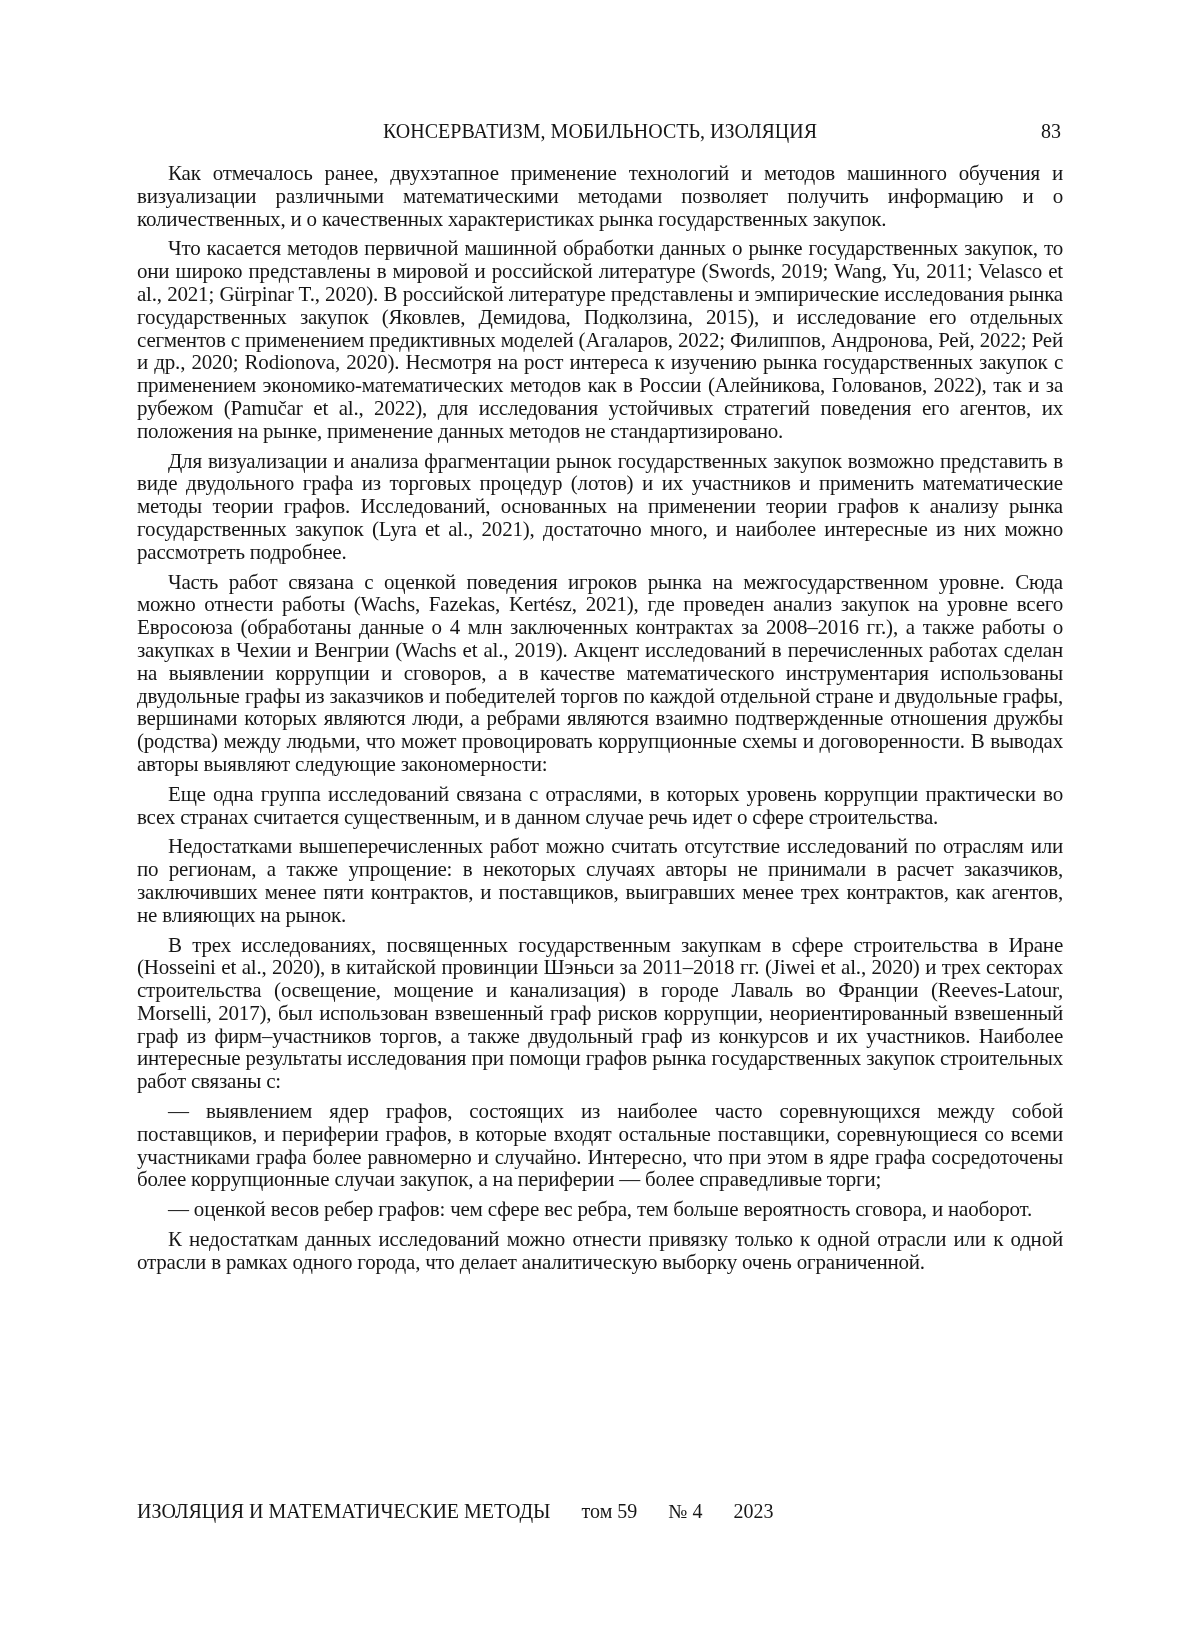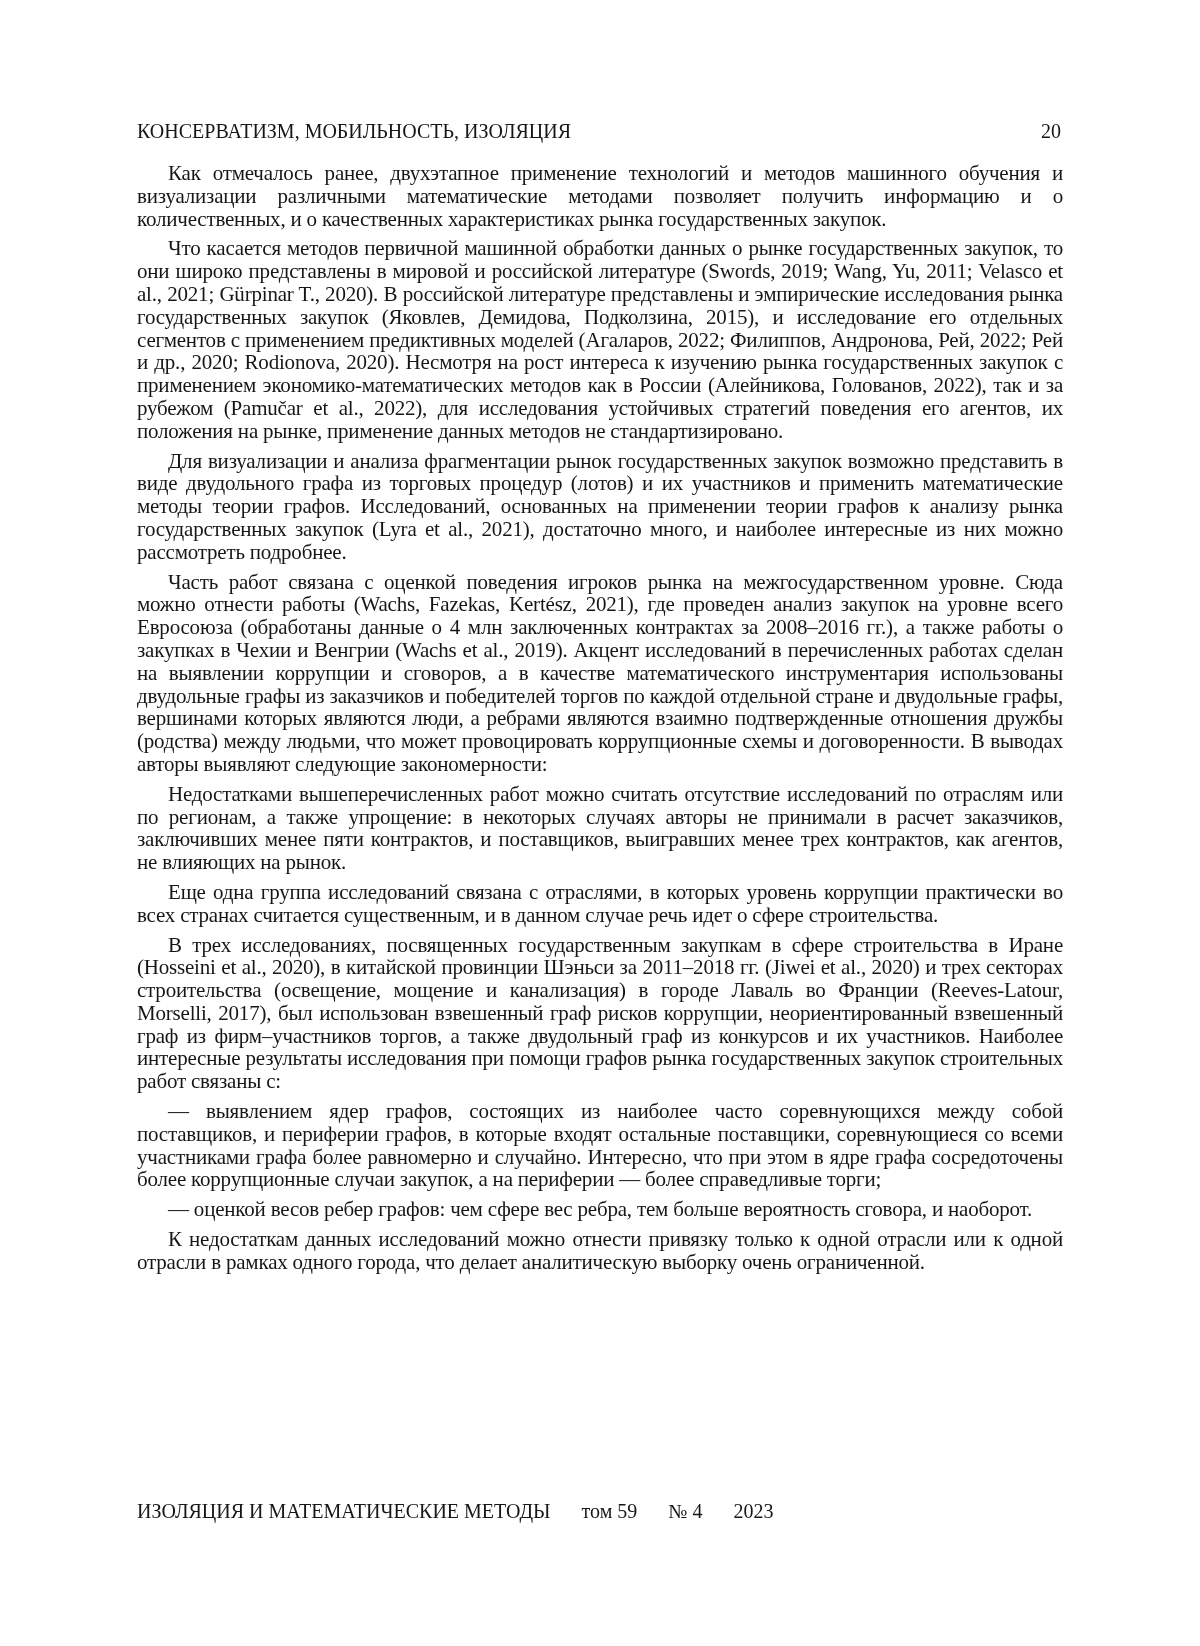--- a/index.html
+++ b/index.html
@@ -19,21 +19,21 @@
   .running-head {
     position: absolute;
     top: 120px;
     left: 137px;
     width: 926px;
     font-size: 20px;
     line-height: 22px;
   }
   .running-head .head-title {
     display: block;
-    text-align: left;
+    text-align: center;
   }
   .running-head .head-page-number {
     position: absolute;
     top: 0;
     right: 2px;
   }
   .article-body {
     position: absolute;
     top: 162px;
     left: 137px;
@@ -64,30 +64,30 @@
     margin-right: 16px;
   }
 </style>
 </head>
 <body>
 
 <div class="page">
 
   <div class="running-head">
     <span class="head-title">КОНСЕРВАТИЗМ, МОБИЛЬНОСТЬ, ИЗОЛЯЦИЯ</span>
-    <span class="head-page-number">20</span>
+    <span class="head-page-number">83</span>
   </div>
 
   <div class="article-body">
-    <p>Как отмечалось ранее, двухэтапное применение технологий и методов машинного обучения и визуализации различными математические методами позволяет получить информацию и о количественных, и о качественных характеристиках рынка государственных закупок.</p>
+    <p>Как отмечалось ранее, двухэтапное применение технологий и методов машинного обучения и визуализации различными математическими методами позволяет получить информацию и о количественных, и о качественных характеристиках рынка государственных закупок.</p>
     <p>Что касается методов первичной машинной обработки данных о рынке государственных закупок, то они широко представлены в мировой и российской литературе (Swords, 2019; Wang, Yu, 2011; Velasco et al., 2021; Gürpinar T., 2020). В российской литературе представлены и эмпирические исследования рынка государственных закупок (Яковлев, Демидова, Подколзина, 2015), и исследование его отдельных сегментов с применением предиктивных моделей (Агаларов, 2022; Филиппов, Андронова, Рей, 2022; Рей и др., 2020; Rodionova, 2020). Несмотря на рост интереса к изучению рынка государственных закупок с применением экономико-математических методов как в России (Алейникова, Голованов, 2022), так и за рубежом (Pamučar et al., 2022), для исследования устойчивых стратегий поведения его агентов, их положения на рынке, применение данных методов не стандартизировано.</p>
     <p>Для визуализации и анализа фрагментации рынок государственных закупок возможно представить в виде двудольного графа из торговых процедур (лотов) и их участников и применить математические методы теории графов. Исследований, основанных на применении теории графов к анализу рынка государственных закупок (Lyra et al., 2021), достаточно много, и наиболее интересные из них можно рассмотреть подробнее.</p>
     <p>Часть работ связана с оценкой поведения игроков рынка на межгосударственном уровне. Сюда можно отнести работы (Wachs, Fazekas, Kertész, 2021), где проведен анализ закупок на уровне всего Евросоюза (обработаны данные о 4 млн заключенных контрактах за 2008–2016 гг.), а также работы о закупках в Чехии и Венгрии (Wachs et al., 2019). Акцент исследований в перечисленных работах сделан на выявлении коррупции и сговоров, а в качестве математического инструментария использованы двудольные графы из заказчиков и победителей торгов по каждой отдельной стране и двудольные графы, вершинами которых являются люди, а ребрами являются взаимно подтвержденные отношения дружбы (родства) между людьми, что может провоцировать коррупционные схемы и договоренности. В выводах авторы выявляют следующие закономерности:</p>
+    <p>Еще одна группа исследований связана с отраслями, в которых уровень коррупции практически во всех странах считается существенным, и в данном случае речь идет о сфере строительства.</p>
     <p>Недостатками вышеперечисленных работ можно считать отсутствие исследований по отраслям или по регионам, а также упрощение: в некоторых случаях авторы не принимали в расчет заказчиков, заключивших менее пяти контрактов, и поставщиков, выигравших менее трех контрактов, как агентов, не влияющих на рынок.</p>
-    <p>Еще одна группа исследований связана с отраслями, в которых уровень коррупции практически во всех странах считается существенным, и в данном случае речь идет о сфере строительства.</p>
     <p>В трех исследованиях, посвященных государственным закупкам в сфере строительства в Иране (Hosseini et al., 2020), в китайской провинции Шэньси за 2011–2018 гг. (Jiwei et al., 2020) и трех секторах строительства (освещение, мощение и канализация) в городе Лаваль во Франции (Reeves-Latour, Morselli, 2017), был использован взвешенный граф рисков коррупции, неориентированный взвешенный граф из фирм–участников торгов, а также двудольный граф из конкурсов и их участников. Наиболее интересные результаты исследования при помощи графов рынка государственных закупок строительных работ связаны с:</p>
     <p>— выявлением ядер графов, состоящих из наиболее часто соревнующихся между собой поставщиков, и периферии графов, в которые входят остальные поставщики, соревнующиеся со всеми участниками графа более равномерно и случайно. Интересно, что при этом в ядре графа сосредоточены более коррупционные случаи закупок, а на периферии — более справедливые торги;</p>
     <p>— оценкой весов ребер графов: чем сфере вес ребра, тем больше вероятность сговора, и наоборот.</p>
     <p>К недостаткам данных исследований можно отнести привязку только к одной отрасли или к одной отрасли в рамках одного города, что делает аналитическую выборку очень ограниченной.</p>
   </div>
 
   <div class="journal-footer">
     <span>ИЗОЛЯЦИЯ И МАТЕМАТИЧЕСКИЕ МЕТОДЫ</span>
     <span>том 59</span>
     <span>№ 4</span>

